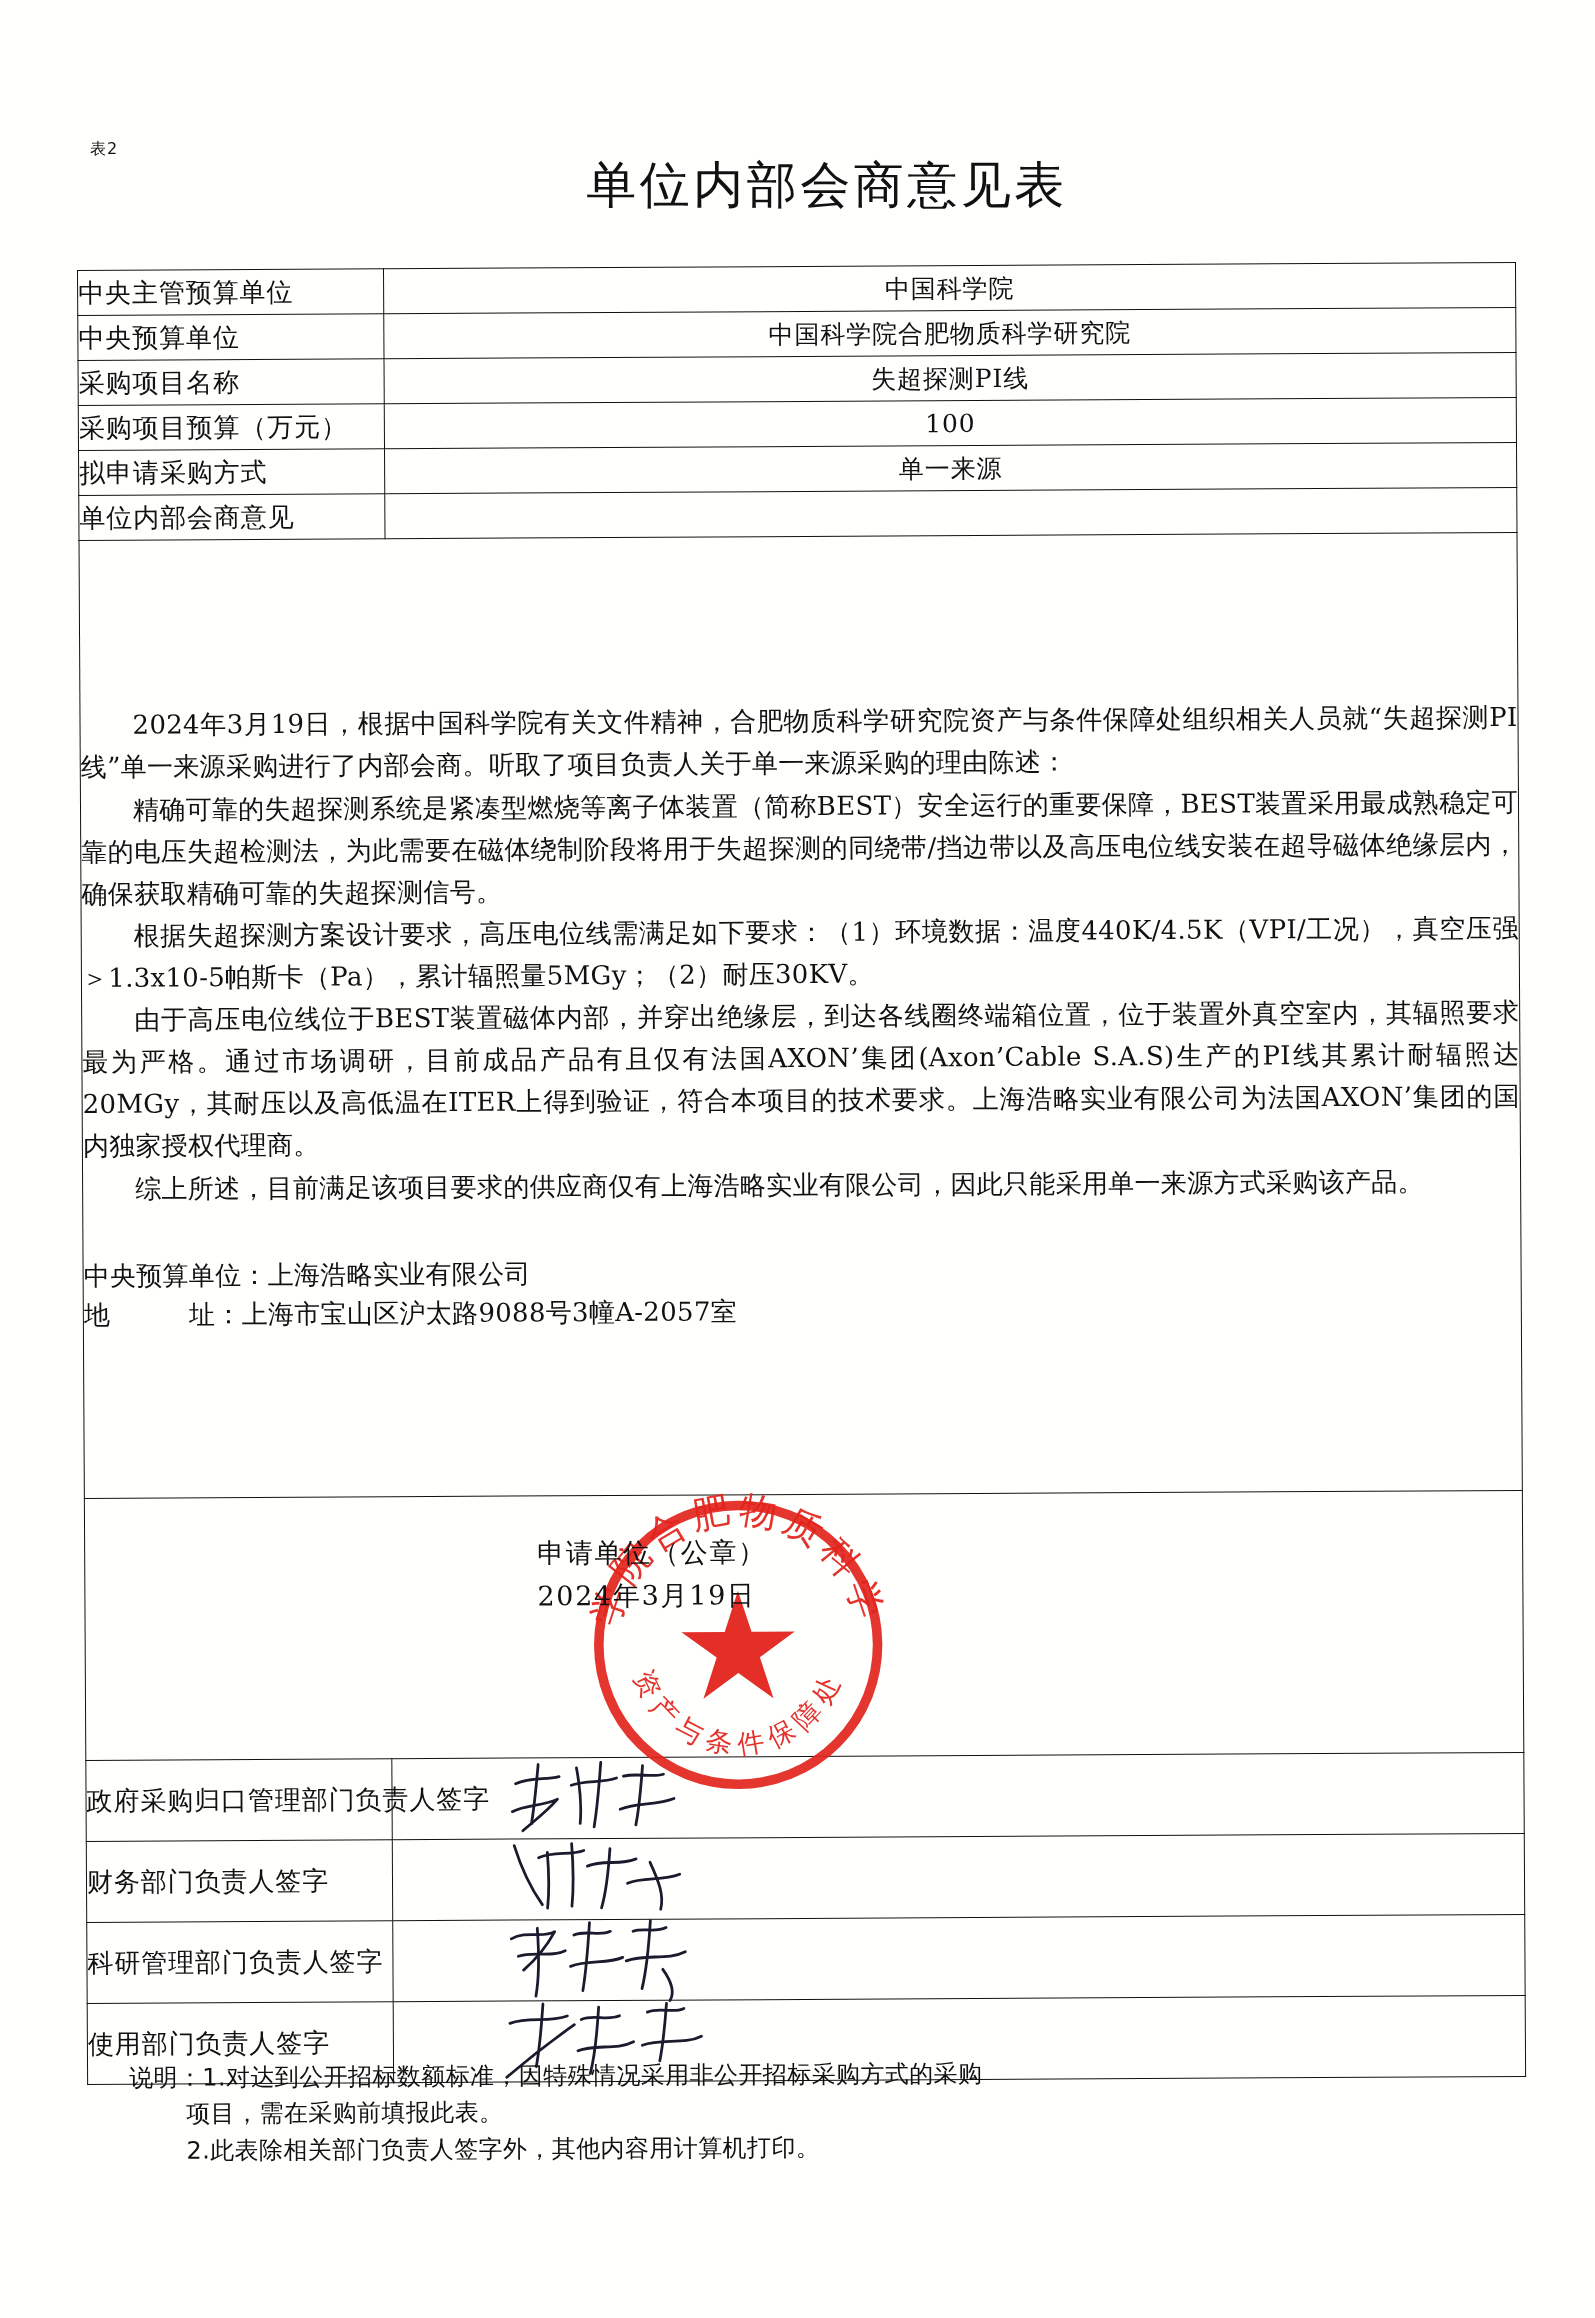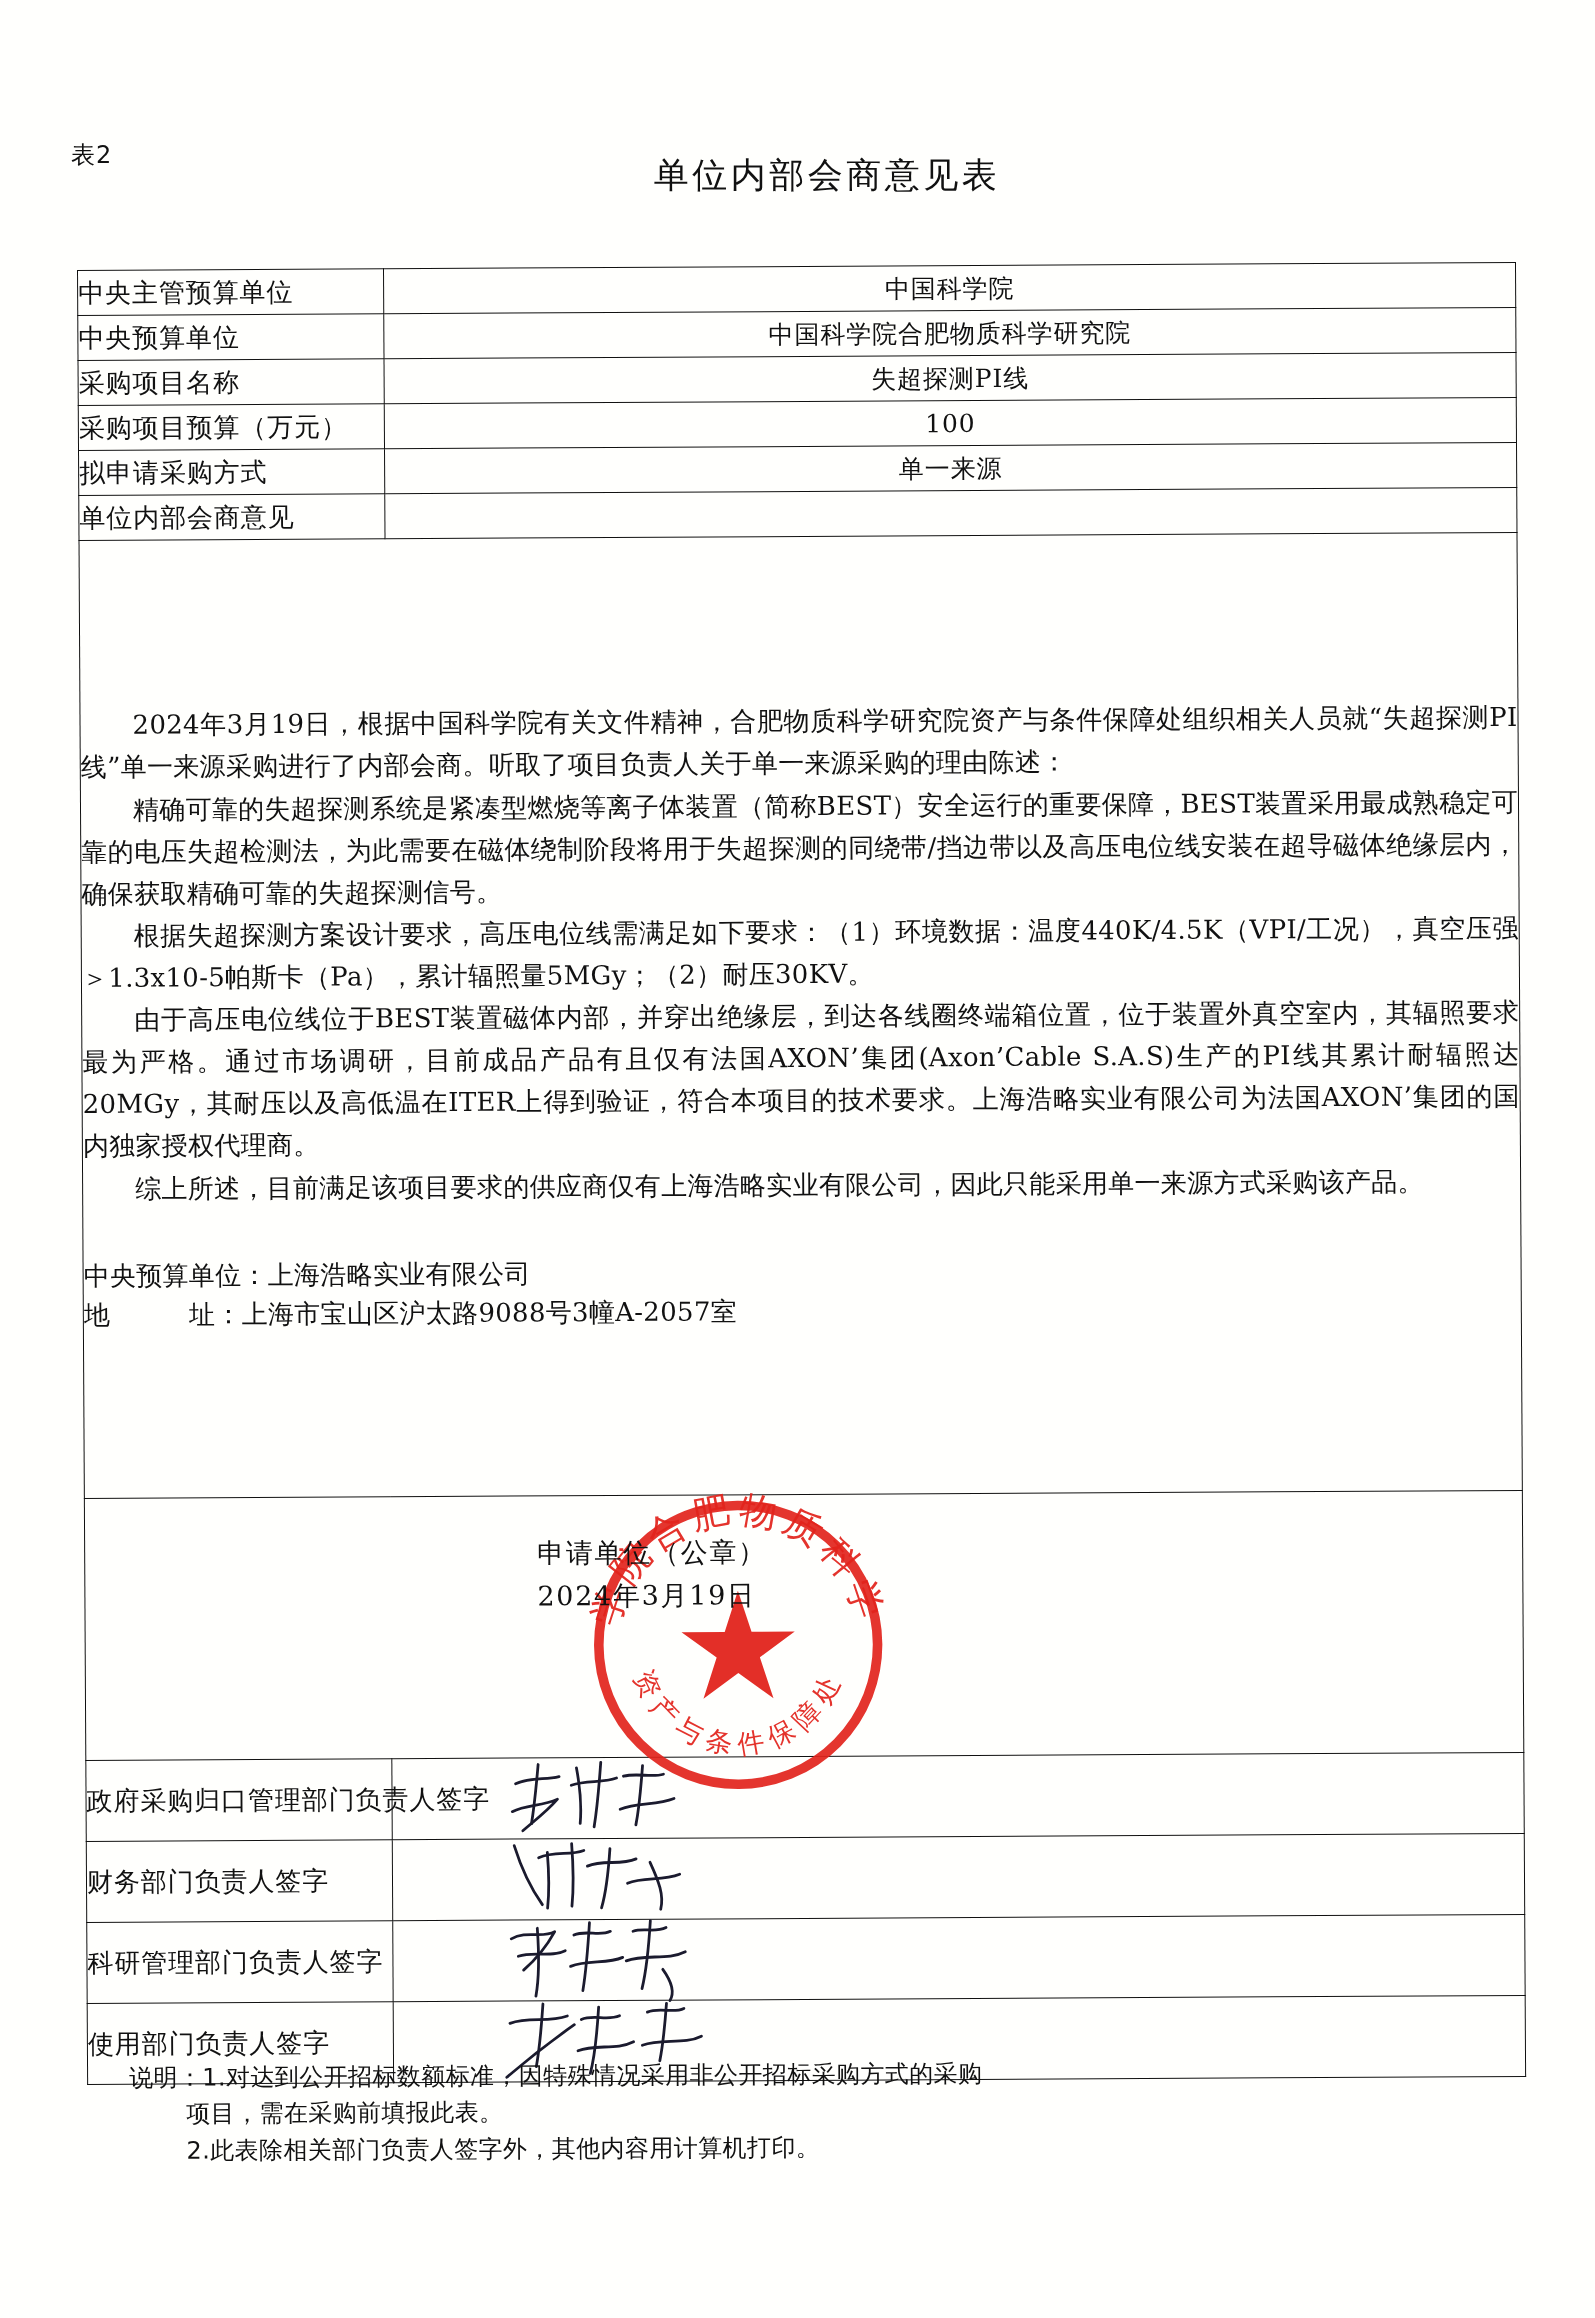--- a/index.html
+++ b/index.html
@@ -15,33 +15,33 @@
     position: relative;
     width: 1596px;
     height: 2319px;
     background: #fffffd;
     overflow: hidden;
   }
 
   
   #form-number {
     position: absolute;
-    left: 71px;
+    left: 90px;
     top: 139px;
-    font-size: 24px;
+    font-size: 16px;
     font-family: "DejaVu Sans", "Liberation Sans", sans-serif;
     letter-spacing: 0.9px;
   }
   #doc-title {
     position: absolute;
     left: 6px;
     right: 0;
     top: 152px;
     text-align: center;
-    font-size: 35px;
+    font-size: 50px;
     font-family: "DejaVu Sans", "Liberation Sans", sans-serif;
     letter-spacing: 3.5px;
     padding-left: 52px;
   }
 
   
   #main-table {
     position: absolute;
     left: 77px;
     top: 270px;

